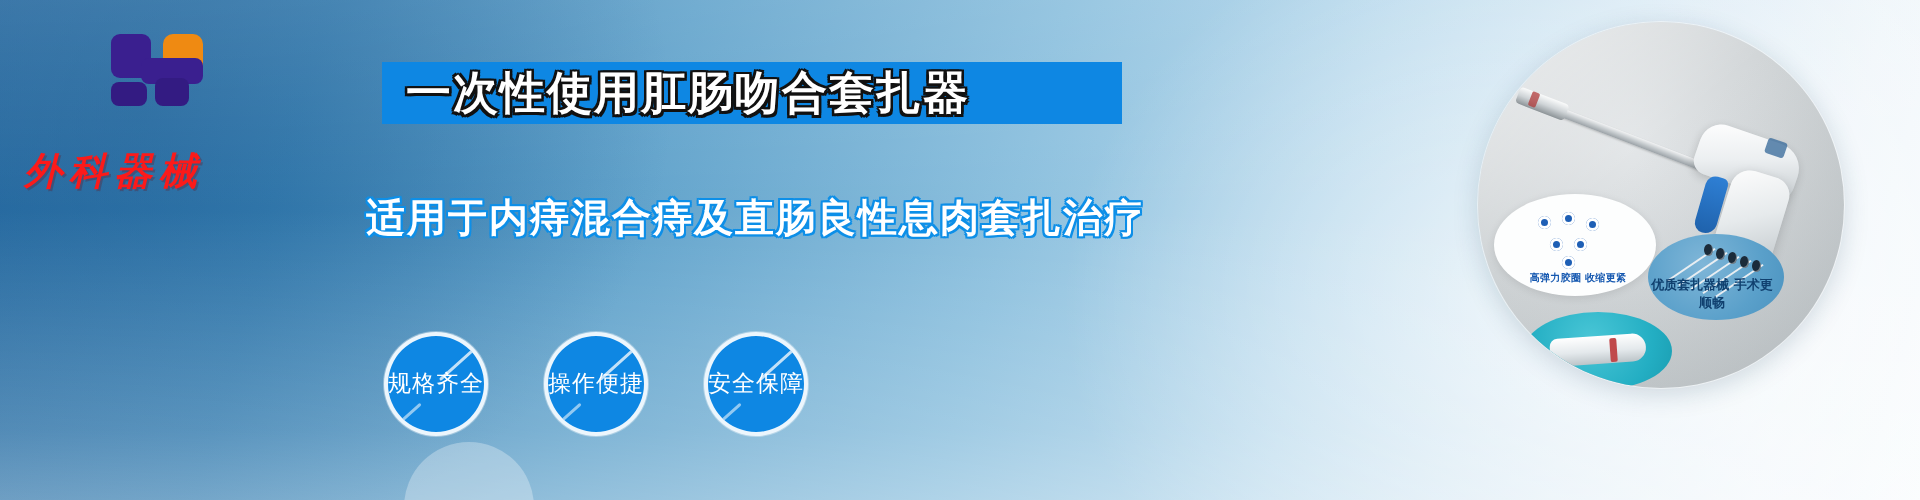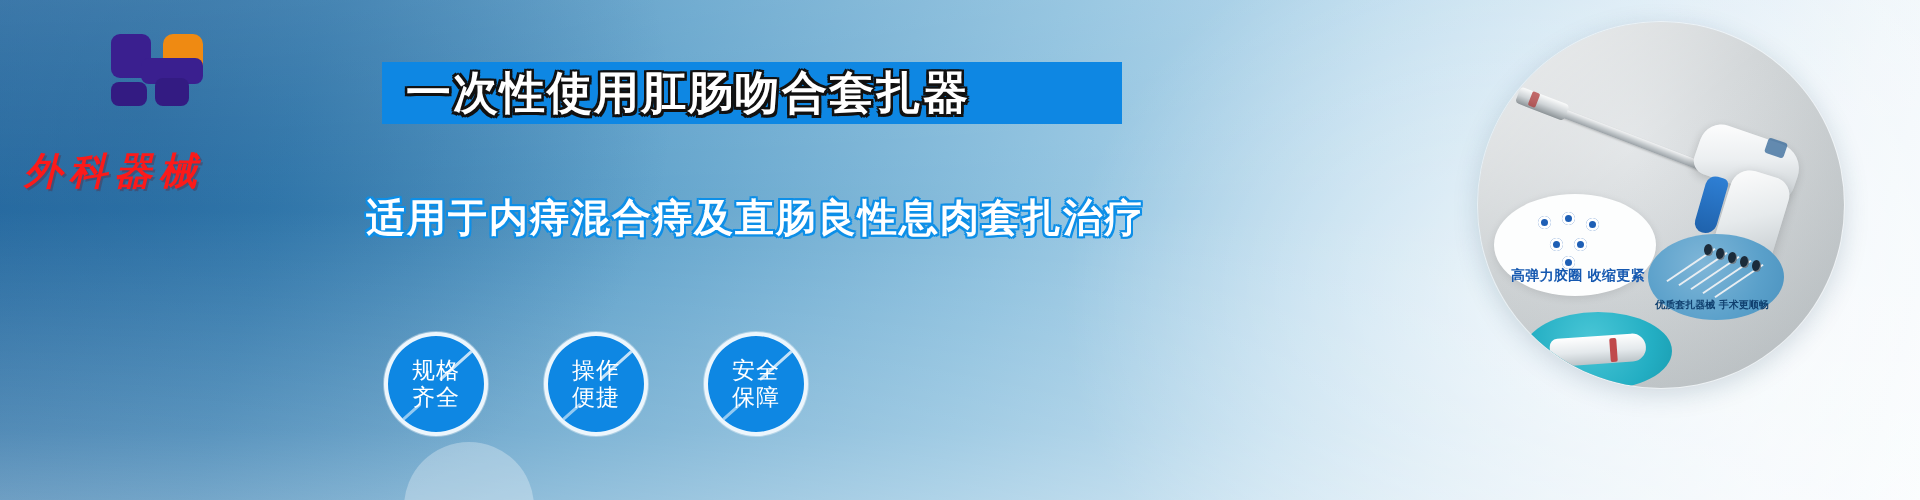--- a/index.html
+++ b/index.html
@@ -93,21 +93,21 @@
       -2px 0 0 #0d8fe8, 2px 0 0 #0d8fe8;
   }
 
   
   .badges{ position:absolute; left:384px; top:332px; display:flex; gap:56px; }
   .badge{
     position:relative; width:104px; height:104px; border-radius:50%;
     background:#0e87e3;
     border:4px solid rgba(255,255,255,.92);
     box-shadow:0 0 0 1px rgba(255,255,255,.35);
-    display:flex; flex-direction:column; align-items:center; justify-content:center;
+    display:flex; flex-direction:row; align-items:center; justify-content:center;
     overflow:hidden;
   }
   .badge-line{
     color:#ffffff; font-size:23px; font-weight:500; line-height:1.18;
     letter-spacing:1px; white-space:nowrap;
   }
   .badge-shine{
     position:absolute; width:46px; height:3px; background:rgba(255,255,255,.75);
     transform:rotate(-42deg); border-radius:2px;
   }
@@ -172,34 +172,34 @@
   
   .inset-bands{
     position:absolute; left:16px; top:172px; width:162px; height:102px;
     background:#fdfefe; border-radius:50%;
     box-shadow:0 2px 8px rgba(0,0,0,.10);
   }
   .band-dot{ position:absolute; width:13px; height:13px; border-radius:50%;
     background:#1e5fb5; box-shadow:inset 0 0 0 3px #fff; }
   .inset-caption{
     position:absolute; left:6px; right:0; bottom:11px; text-align:center;
-    color:#1558b0; font-size:14px; font-weight:bold; letter-spacing:.3px;
+    color:#1558b0; font-size:10px; font-weight:bold; letter-spacing:.3px;
   }
   
   .inset-rods{
     position:absolute; left:170px; top:212px; width:136px; height:86px;
     background:radial-gradient(circle at 40% 35%, #7fb6d8 0%, #5aa0ca 60%, #4b92bf 100%);
     border-radius:50%;
   }
   .rod{ position:absolute; width:58px; height:2px; background:#e9eef2; transform:rotate(-34deg); }
   .rod-head{ position:absolute; width:9px; height:12px; border-radius:50%;
     background:#1b2b3a; box-shadow:inset -1px -1px 0 rgba(255,255,255,.4); }
   .inset-rods-caption{
     position:absolute; left:0; right:8px; bottom:8px; text-align:center;
-    color:#10406f; font-size:10px; font-weight:bold;
+    color:#10406f; font-size:13px; font-weight:bold;
   }
   
   .inset-scope{
     position:absolute; left:46px; top:290px; width:148px; height:78px;
     background:radial-gradient(circle at 45% 35%, #49c6d6 0%, #23aec3 65%, #1a9cb0 100%);
     border-radius:50%;
   }
   .scope-body{
     position:absolute; left:26px; top:24px; width:96px; height:28px;
     background:linear-gradient(180deg,#ffffff 0%, #e4e9ec 55%, #bcc4c8 100%);

